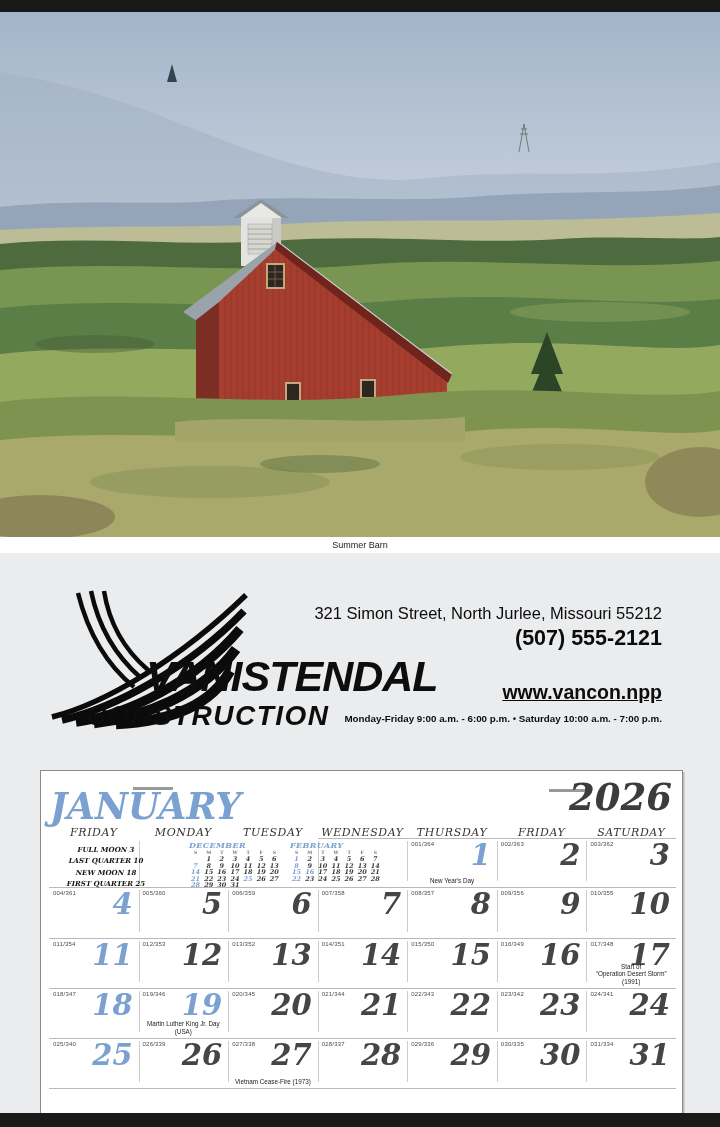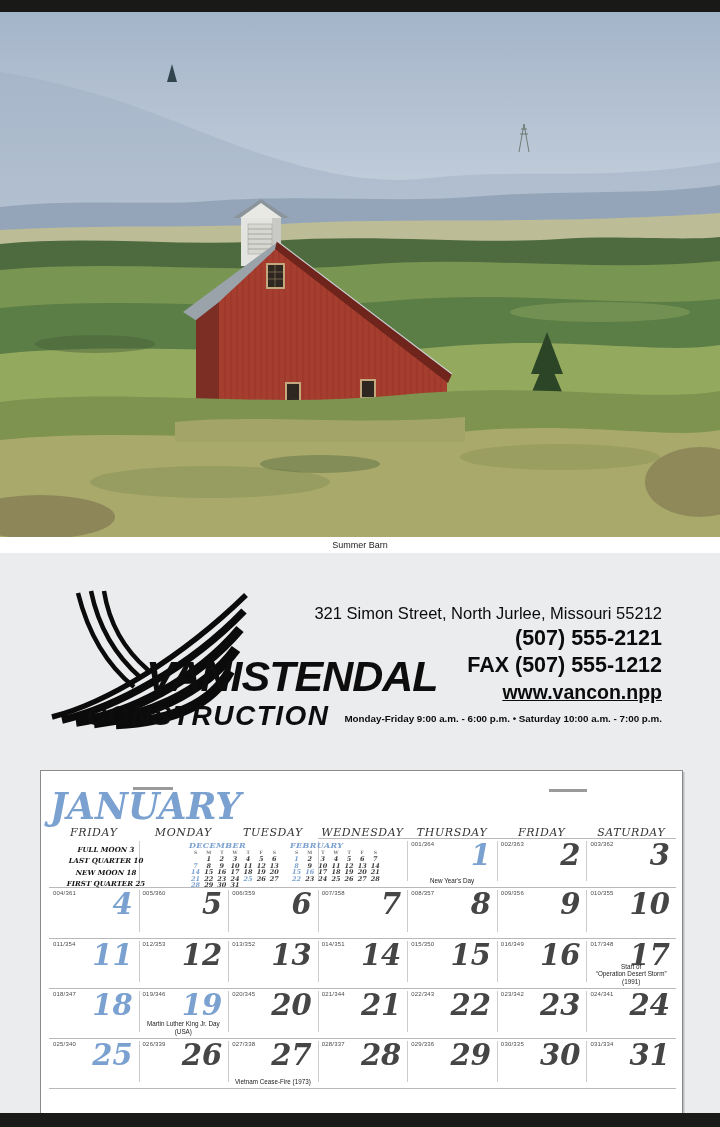--- a/index.html
+++ b/index.html
@@ -151,28 +151,28 @@
     <path d="M2,128 C56,114 130,70 196,6" stroke-width="5.5"></path>
     <path d="M12,131 C64,119 138,80 194,22" stroke-width="7.5"></path>
     <path d="M26,133 C78,126 146,92 190,40" stroke-width="9.5"></path>
     <path d="M44,134 C92,129 152,106 186,60" stroke-width="10.5"></path>
     <path d="M66,135 C110,133 158,121 180,82" stroke-width="10.5"></path>
   </svg>
   <div id="brand-name2" class="abs">CONSTRUCTION</div>
   <div id="brand-name1" class="abs">VANISTENDAL</div>
   <div id="brand-address" class="abs brand-right">321 Simon Street, North Jurlee, Missouri 55212</div>
   <div id="brand-phone" class="abs brand-right">(507) 555-2121</div>
-  <div id="brand-fax" class="abs brand-right">FAX (507) 555-1212</div>
   <div id="brand-web" class="abs brand-right">www.vancon.npp</div>
   <div id="brand-hours" class="abs brand-right">Monday-Friday 9:00 a.m. - 6:00 p.m.   •   Saturday 10:00 a.m. - 7:00 p.m.</div>
 
   <div id="cal-page" class="abs">
     <div id="bind-mark-left" class="abs bind-mark"></div>
     <div id="bind-mark-right" class="abs bind-mark"></div>
     <div id="month-title" class="abs">JANUARY</div>
+    <div id="year-title" class="abs">2026</div>
     <div id="weekday-row">
         <div class="abs weekday" style="left: 52.785px;">FRIDAY</div>
         <div class="abs weekday" style="left: 142.355px;">MONDAY</div>
         <div class="abs weekday" style="left: 231.925px;">TUESDAY</div>
         <div class="abs weekday" style="left: 321.495px;">WEDNESDAY</div>
         <div class="abs weekday" style="left: 411.065px;">THURSDAY</div>
         <div class="abs weekday" style="left: 500.635px;">FRIDAY</div>
         <div class="abs weekday" style="left: 590.205px;">SATURDAY</div>
       </div>
     <div id="grid" class="abs">

